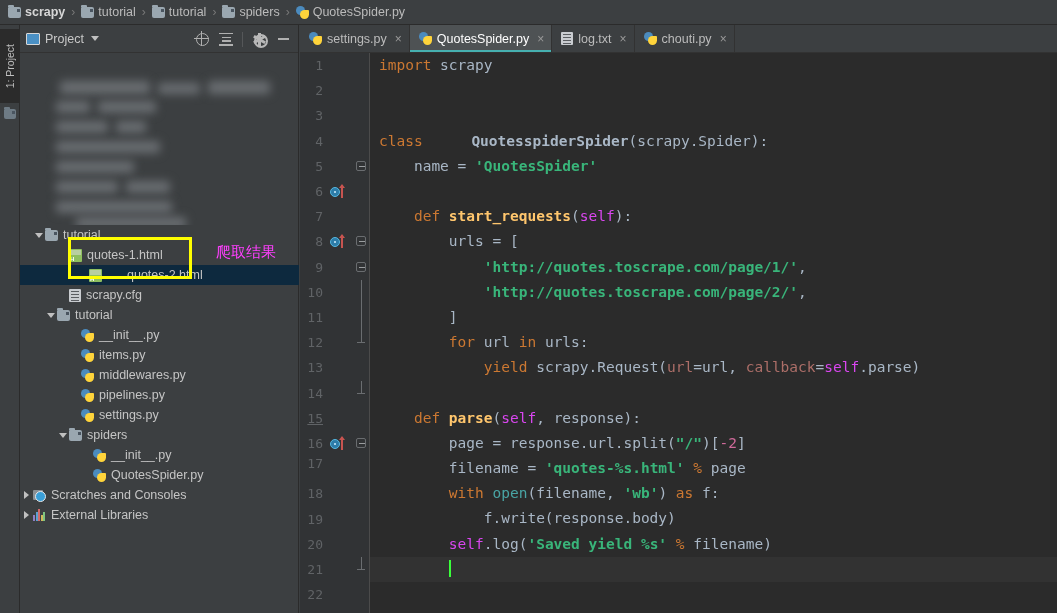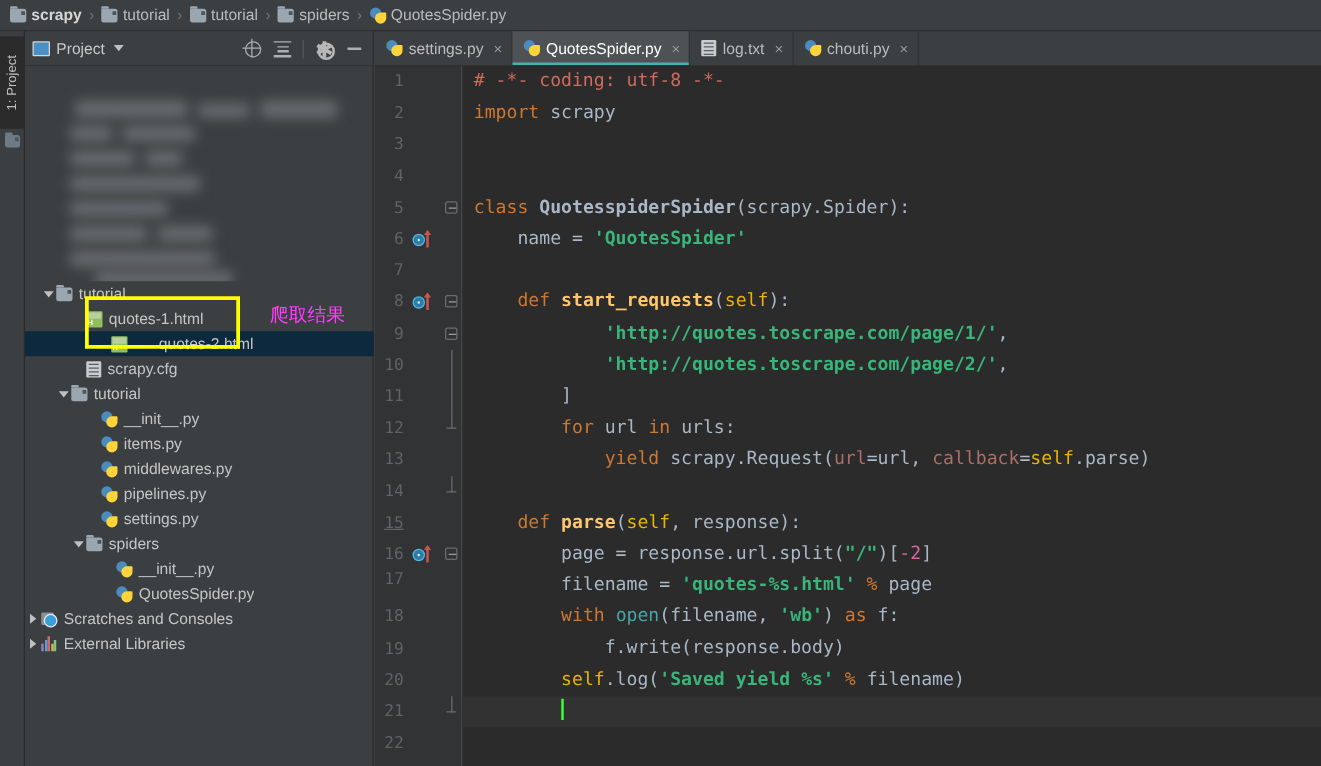--- a/index.html
+++ b/index.html
@@ -555,24 +555,24 @@
     width: 2px;
     height: 17px;
     background: #3aff3a;
     vertical-align: -3px;
   }
 
   
   .t-comment { color: #ce6b5e; }
   .t-kw      { color: #cc7832; font-weight: normal; }
   .t-def     { color: #ffc66d; font-weight: bold; }
-  .t-class   { color: #a9b7c6; font-weight: bold; }
+  .t-class   { color: #a9b7c6; font-weight: bold; margin-left: 40px; }
   .t-str     { color: #39b57a; font-weight: bold; }
   .t-num     { color: #cf6a9a; }
-  .t-self    { color: #eab308; }
+  .t-self    { color: #d946ef; }
   .t-kwarg   { color: #ac6e68; }
   .t-builtin { color: #49a5a5; }
   .t-plain   { color: #a9b7c6; }
   .t-op      { color: #a9b7c6; }
 </style>
 </head>
 <body>
 
 <div id="app">
 
@@ -857,28 +857,28 @@
           <div class="gutter-num" style="top: 428.4px;">18</div>
           <div class="gutter-num" style="top: 453.6px;">19</div>
           <div class="gutter-num" style="top: 478.8px;">20</div>
           <div class="gutter-num" style="top: 504px;">21</div>
           <div class="fold" style="top: 504px;">
             <i class="end"></i>
           </div>
           <div class="gutter-num" style="top: 529.2px;">22</div>
         </div>
       <div class="code" id="codearea">
-          <div class="code-line"><span class="t-comment"># -*- coding: utf-8 -*-</span></div>
           <div class="code-line"><span class="t-kw">import</span><span class="t-plain"> scrapy</span></div>
           <div class="code-line">&nbsp;</div>
           <div class="code-line">&nbsp;</div>
           <div class="code-line"><span class="t-kw">class</span><span class="t-plain"> </span><span class="t-class">QuotesspiderSpider</span><span class="t-op">(</span><span class="t-plain">scrapy.Spider</span><span class="t-op">):</span></div>
           <div class="code-line"><span class="t-plain">    name = </span><span class="t-str">'QuotesSpider'</span></div>
           <div class="code-line">&nbsp;</div>
           <div class="code-line"><span class="t-plain">    </span><span class="t-kw">def</span><span class="t-plain"> </span><span class="t-def">start_requests</span><span class="t-op">(</span><span class="t-self">self</span><span class="t-op">):</span></div>
+          <div class="code-line"><span class="t-plain">        urls = [</span></div>
           <div class="code-line"><span class="t-plain">            </span><span class="t-str">'http://quotes.toscrape.com/page/1/'</span><span class="t-op">,</span></div>
           <div class="code-line"><span class="t-plain">            </span><span class="t-str">'http://quotes.toscrape.com/page/2/'</span><span class="t-op">,</span></div>
           <div class="code-line"><span class="t-plain">        ]</span></div>
           <div class="code-line"><span class="t-plain">        </span><span class="t-kw">for</span><span class="t-plain"> url </span><span class="t-kw">in</span><span class="t-plain"> urls:</span></div>
           <div class="code-line"><span class="t-plain">            </span><span class="t-kw">yield</span><span class="t-plain"> scrapy.Request(</span><span class="t-kwarg">url</span><span class="t-op">=</span><span class="t-plain">url, </span><span class="t-kwarg">callback</span><span class="t-op">=</span><span class="t-self">self</span><span class="t-plain">.parse)</span></div>
           <div class="code-line">&nbsp;</div>
           <div class="code-line"><span class="t-plain">    </span><span class="t-kw">def</span><span class="t-plain"> </span><span class="t-def">parse</span><span class="t-op">(</span><span class="t-self">self</span><span class="t-op">, </span><span class="t-plain">response</span><span class="t-op">):</span></div>
           <div class="code-line"><span class="t-plain">        page = response.url.split(</span><span class="t-str">"/"</span><span class="t-plain">)[</span><span class="t-num">-2</span><span class="t-plain">]</span></div>
           <div class="code-line"><span class="t-plain">        filename = </span><span class="t-str">'quotes-%s.html'</span><span class="t-plain"> </span><span class="t-kw">%</span><span class="t-plain"> page</span></div>
           <div class="code-line"><span class="t-plain">        </span><span class="t-kw">with</span><span class="t-plain"> </span><span class="t-builtin">open</span><span class="t-plain">(filename, </span><span class="t-str">'wb'</span><span class="t-plain">) </span><span class="t-kw">as</span><span class="t-plain"> f:</span></div>

